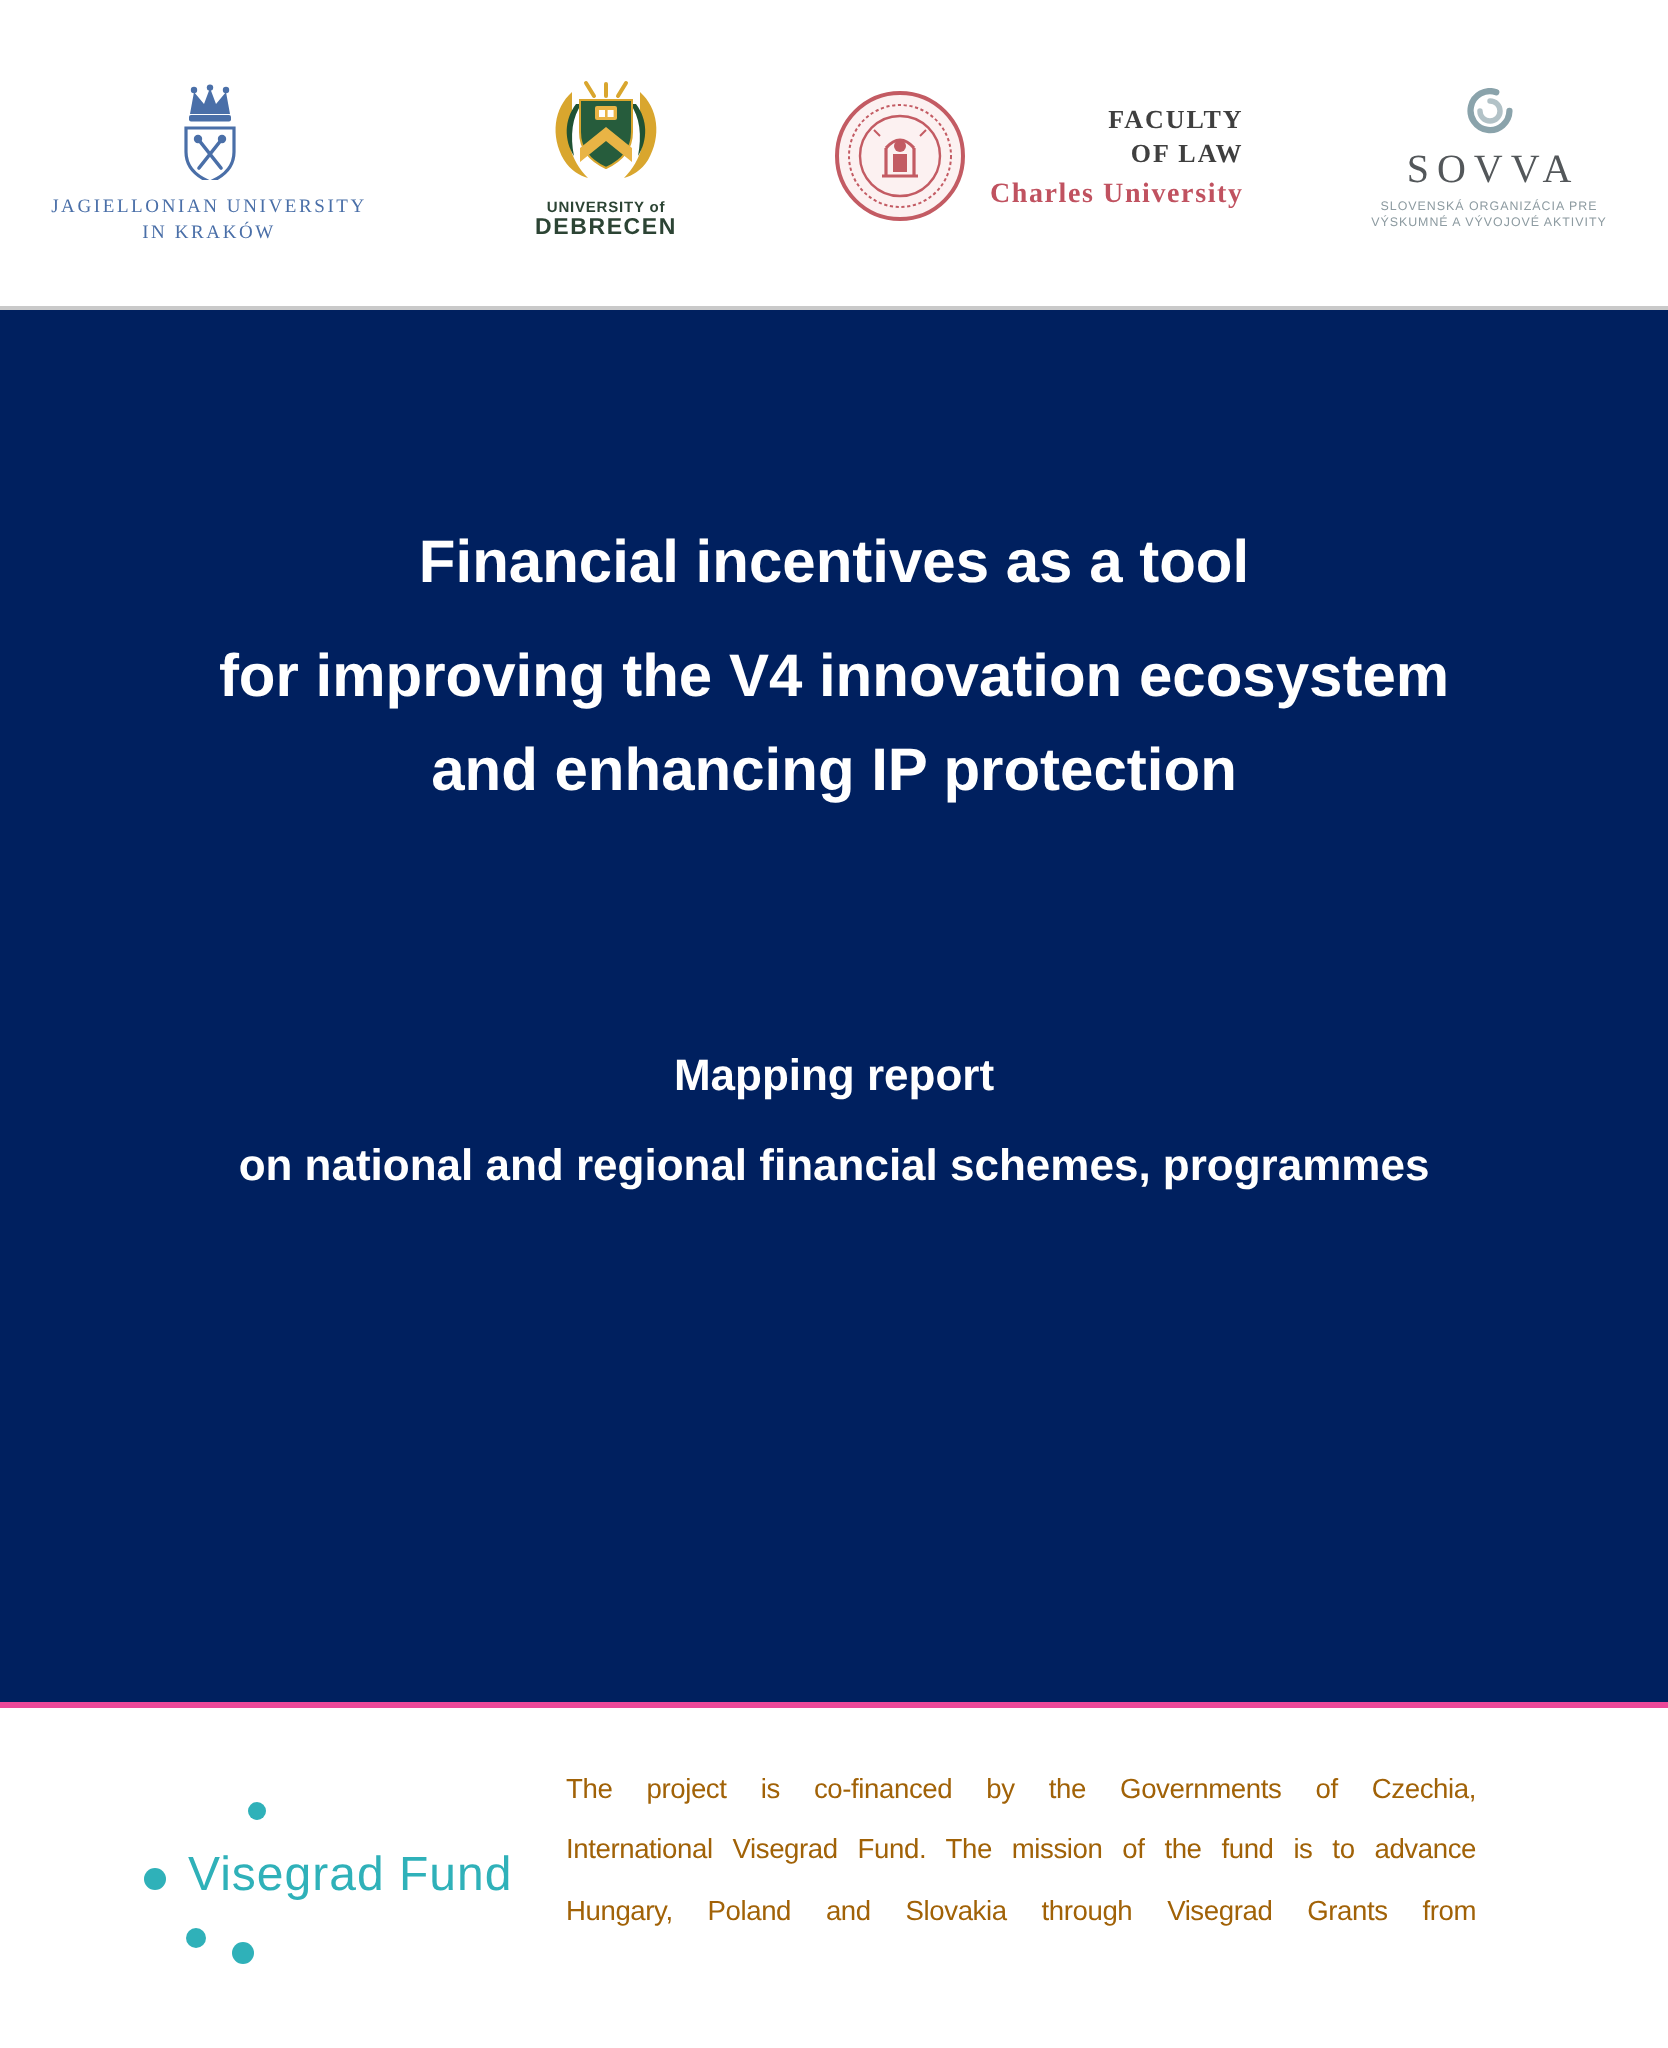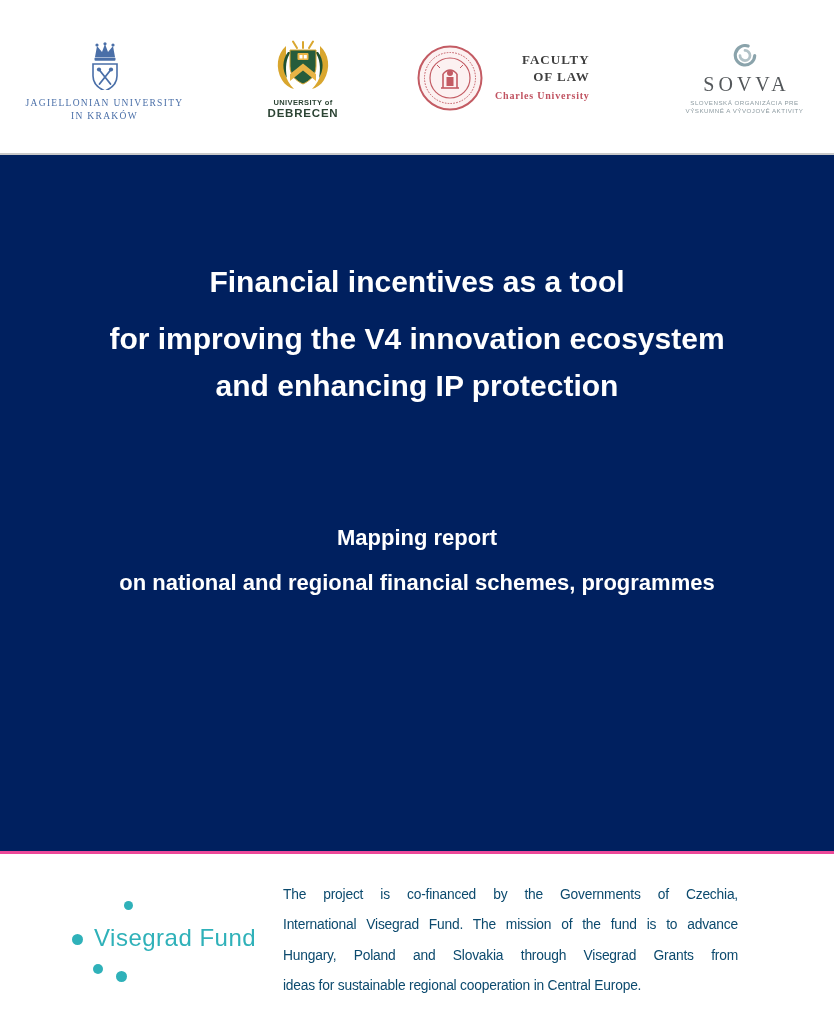--- a/index.html
+++ b/index.html
@@ -16,21 +16,21 @@
              color:#4a6fa8; line-height:13px; white-space:nowrap; }
 
   .deb-logo { left:262px; top:40px; width:82px; }
   .deb-text { margin-top:1px; font-weight:bold; color:#2c4434; }
   .deb-line1 { font-size:7.5px; letter-spacing:0.4px; }
   .deb-line2 { font-size:11.5px; letter-spacing:0.8px; }
 
   .charles-logo { left:417px; top:45px; display:flex; text-align:right; }
   .charles-text { margin-left:12px; padding-top:6px; font-family:"Liberation Serif", serif; }
   .charles-line { font-size:13px; font-weight:bold; letter-spacing:1px; color:#3f3f3f; line-height:17px; }
-  .charles-line3 { font-size:10px; font-weight:bold; letter-spacing:0.8px; color:#c05260; margin-top:5px; }
+  .charles-line3 { font-size:14px; font-weight:bold; letter-spacing:0.8px; color:#c05260; margin-top:5px; }
 
   .sovva-logo { left:682px; top:44px; width:125px; }
   .sovva-name { margin-top:2px; font-family:"Liberation Serif", serif; font-size:20px; letter-spacing:4px;
                 padding-left:4px; color:#53575a; }
   .sovva-tagline { margin-top:3px; font-size:6.2px; letter-spacing:0.5px; color:#8d9ba1; line-height:7.5px; }
 
   
   .navy-block { position:absolute; top:153px; left:0; width:834px; height:701px; background:#00205f;
                 border-top:2px solid #c9c9c9; border-bottom:3px solid #ec4899;
                 color:#ffffff; text-align:center; }
@@ -42,21 +42,21 @@
   
   .footer-band { position:absolute; top:854px; left:0; width:834px; height:170px; background:#ffffff; }
   .vf-dot { position:absolute; border-radius:50%; background:#2fb1b9; }
   .vf-dot-top    { left:124px; top:47px;  width:9px;  height:9px; }
   .vf-dot-left   { left:72px;  top:80px;  width:11px; height:11px; }
   .vf-dot-b1     { left:93px;  top:110px; width:10px; height:10px; }
   .vf-dot-b2     { left:116px; top:117px; width:11px; height:11px; }
   .vf-wordmark   { position:absolute; left:94px; top:67px; font-size:24px; color:#2fb1b9;
                    letter-spacing:0.5px; line-height:34px; white-space:nowrap; }
   .funding-text  { position:absolute; left:283px; top:26px; width:455px; font-size:13.8px;
-                   letter-spacing:-0.2px; line-height:30.3px; color:#0c4a6e; }
+                   letter-spacing:-0.2px; line-height:30.3px; color:#a16207; }
   .funding-line  { text-align:justify; text-align-last:justify; }
   .funding-line.last { text-align-last:left; }
 </style>
 </head>
 <body>
 
 <div class="page">
 
   <header class="logo-band">
 
@@ -161,17 +161,16 @@
       <span class="vf-dot vf-dot-top"></span>
       <span class="vf-dot vf-dot-left"></span>
       <span class="vf-dot vf-dot-b1"></span>
       <span class="vf-dot vf-dot-b2"></span>
       <div class="vf-wordmark">Visegrad Fund</div>
     </div>
     <div class="funding-text">
       <div class="funding-line">The project is co-financed by the Governments of Czechia,</div>
       <div class="funding-line">International Visegrad Fund. The mission of the fund is to advance</div>
       <div class="funding-line">Hungary, Poland and Slovakia through Visegrad Grants from</div>
-      <div class="funding-line last">ideas for sustainable regional cooperation in Central Europe.</div>
     </div>
   </footer>
 
 </div>
 
 </body></html>

